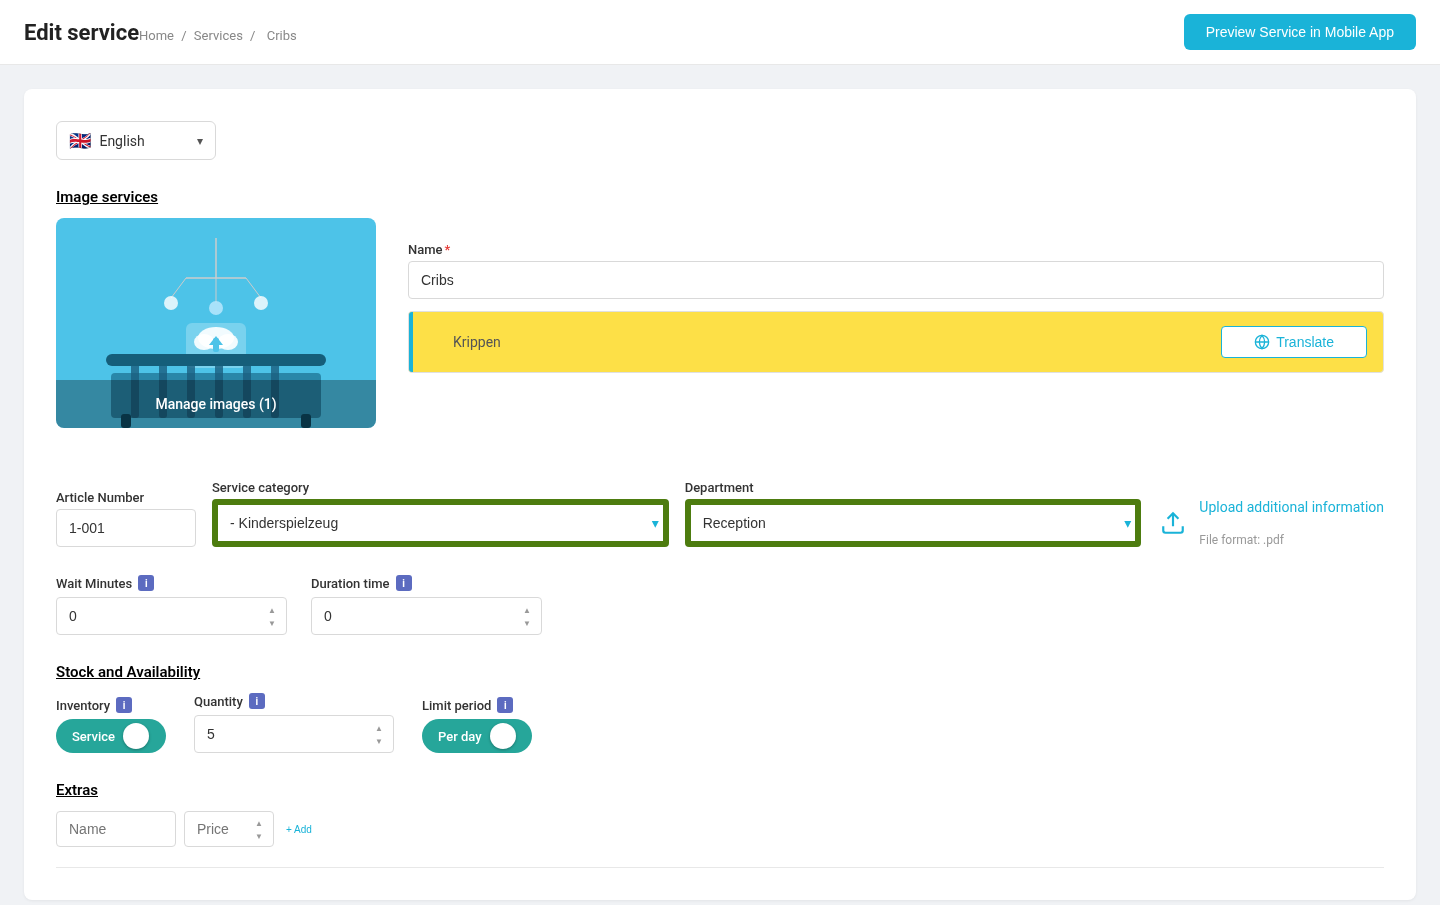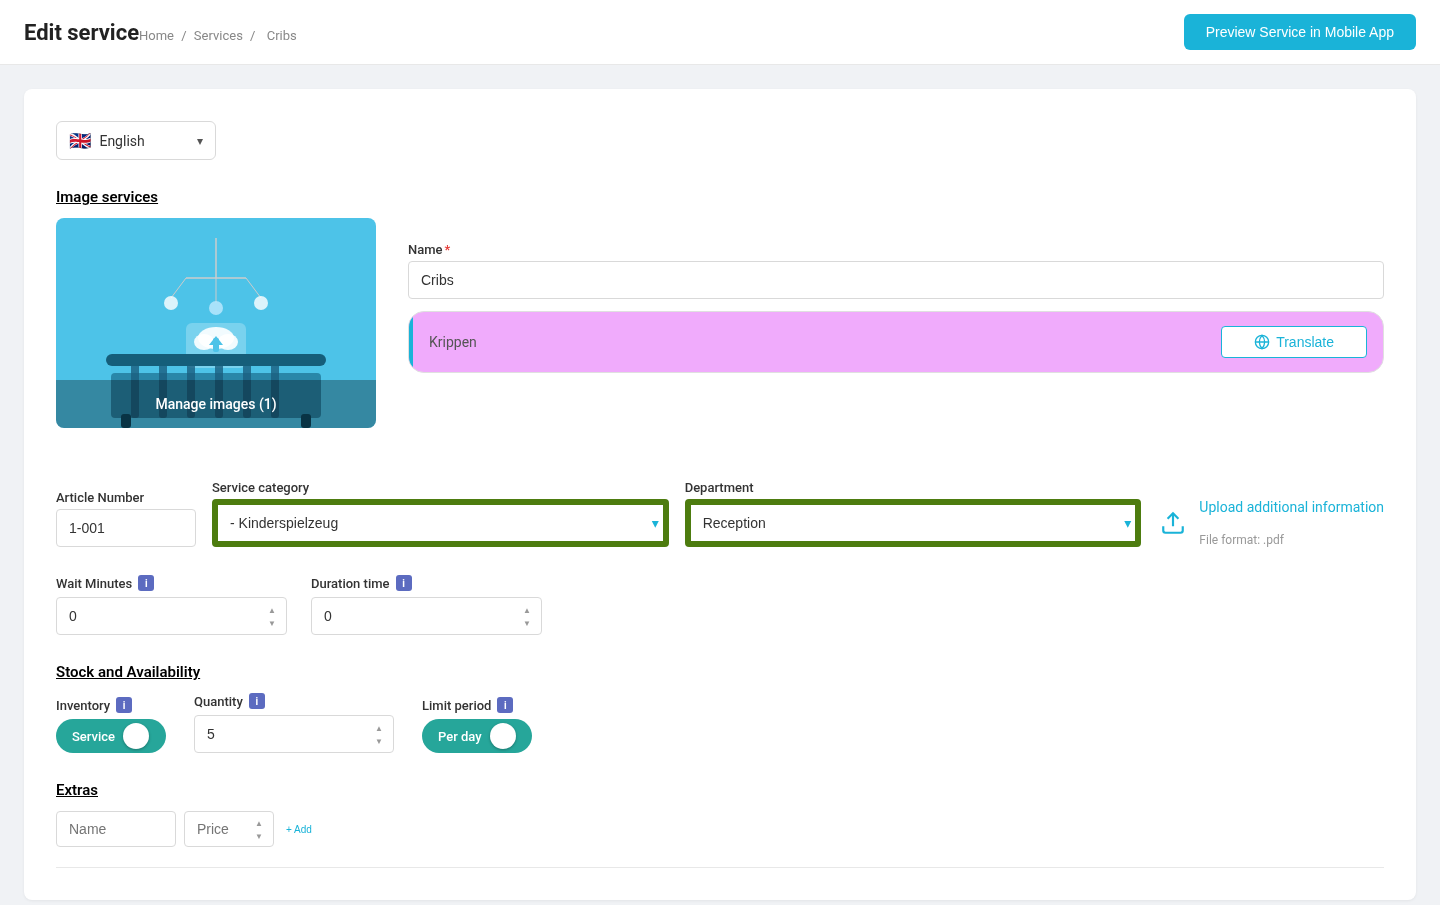--- a/index.html
+++ b/index.html
@@ -108,26 +108,27 @@
       border-radius: 4px;
       padding: 10px 12px;
       font-size: 14px;
       color: #333;
       outline: none;
     }
 
     
     .translation-box {
       border: 1px solid #e0e0e0;
-      border-radius: 16px;
-      background: #f0abfc;
+      border-radius: 4px;
+      background: #fde047;
       display: flex;
       align-items: center;
       padding: 0;
       overflow: hidden;
+      gap: 24px;
     }
     .translation-accent {
       width: 4px;
       background: #1ab3d8;
       align-self: stretch;
     }
     .translation-content {
       display: flex;
       align-items: center;
       justify-content: space-between;

